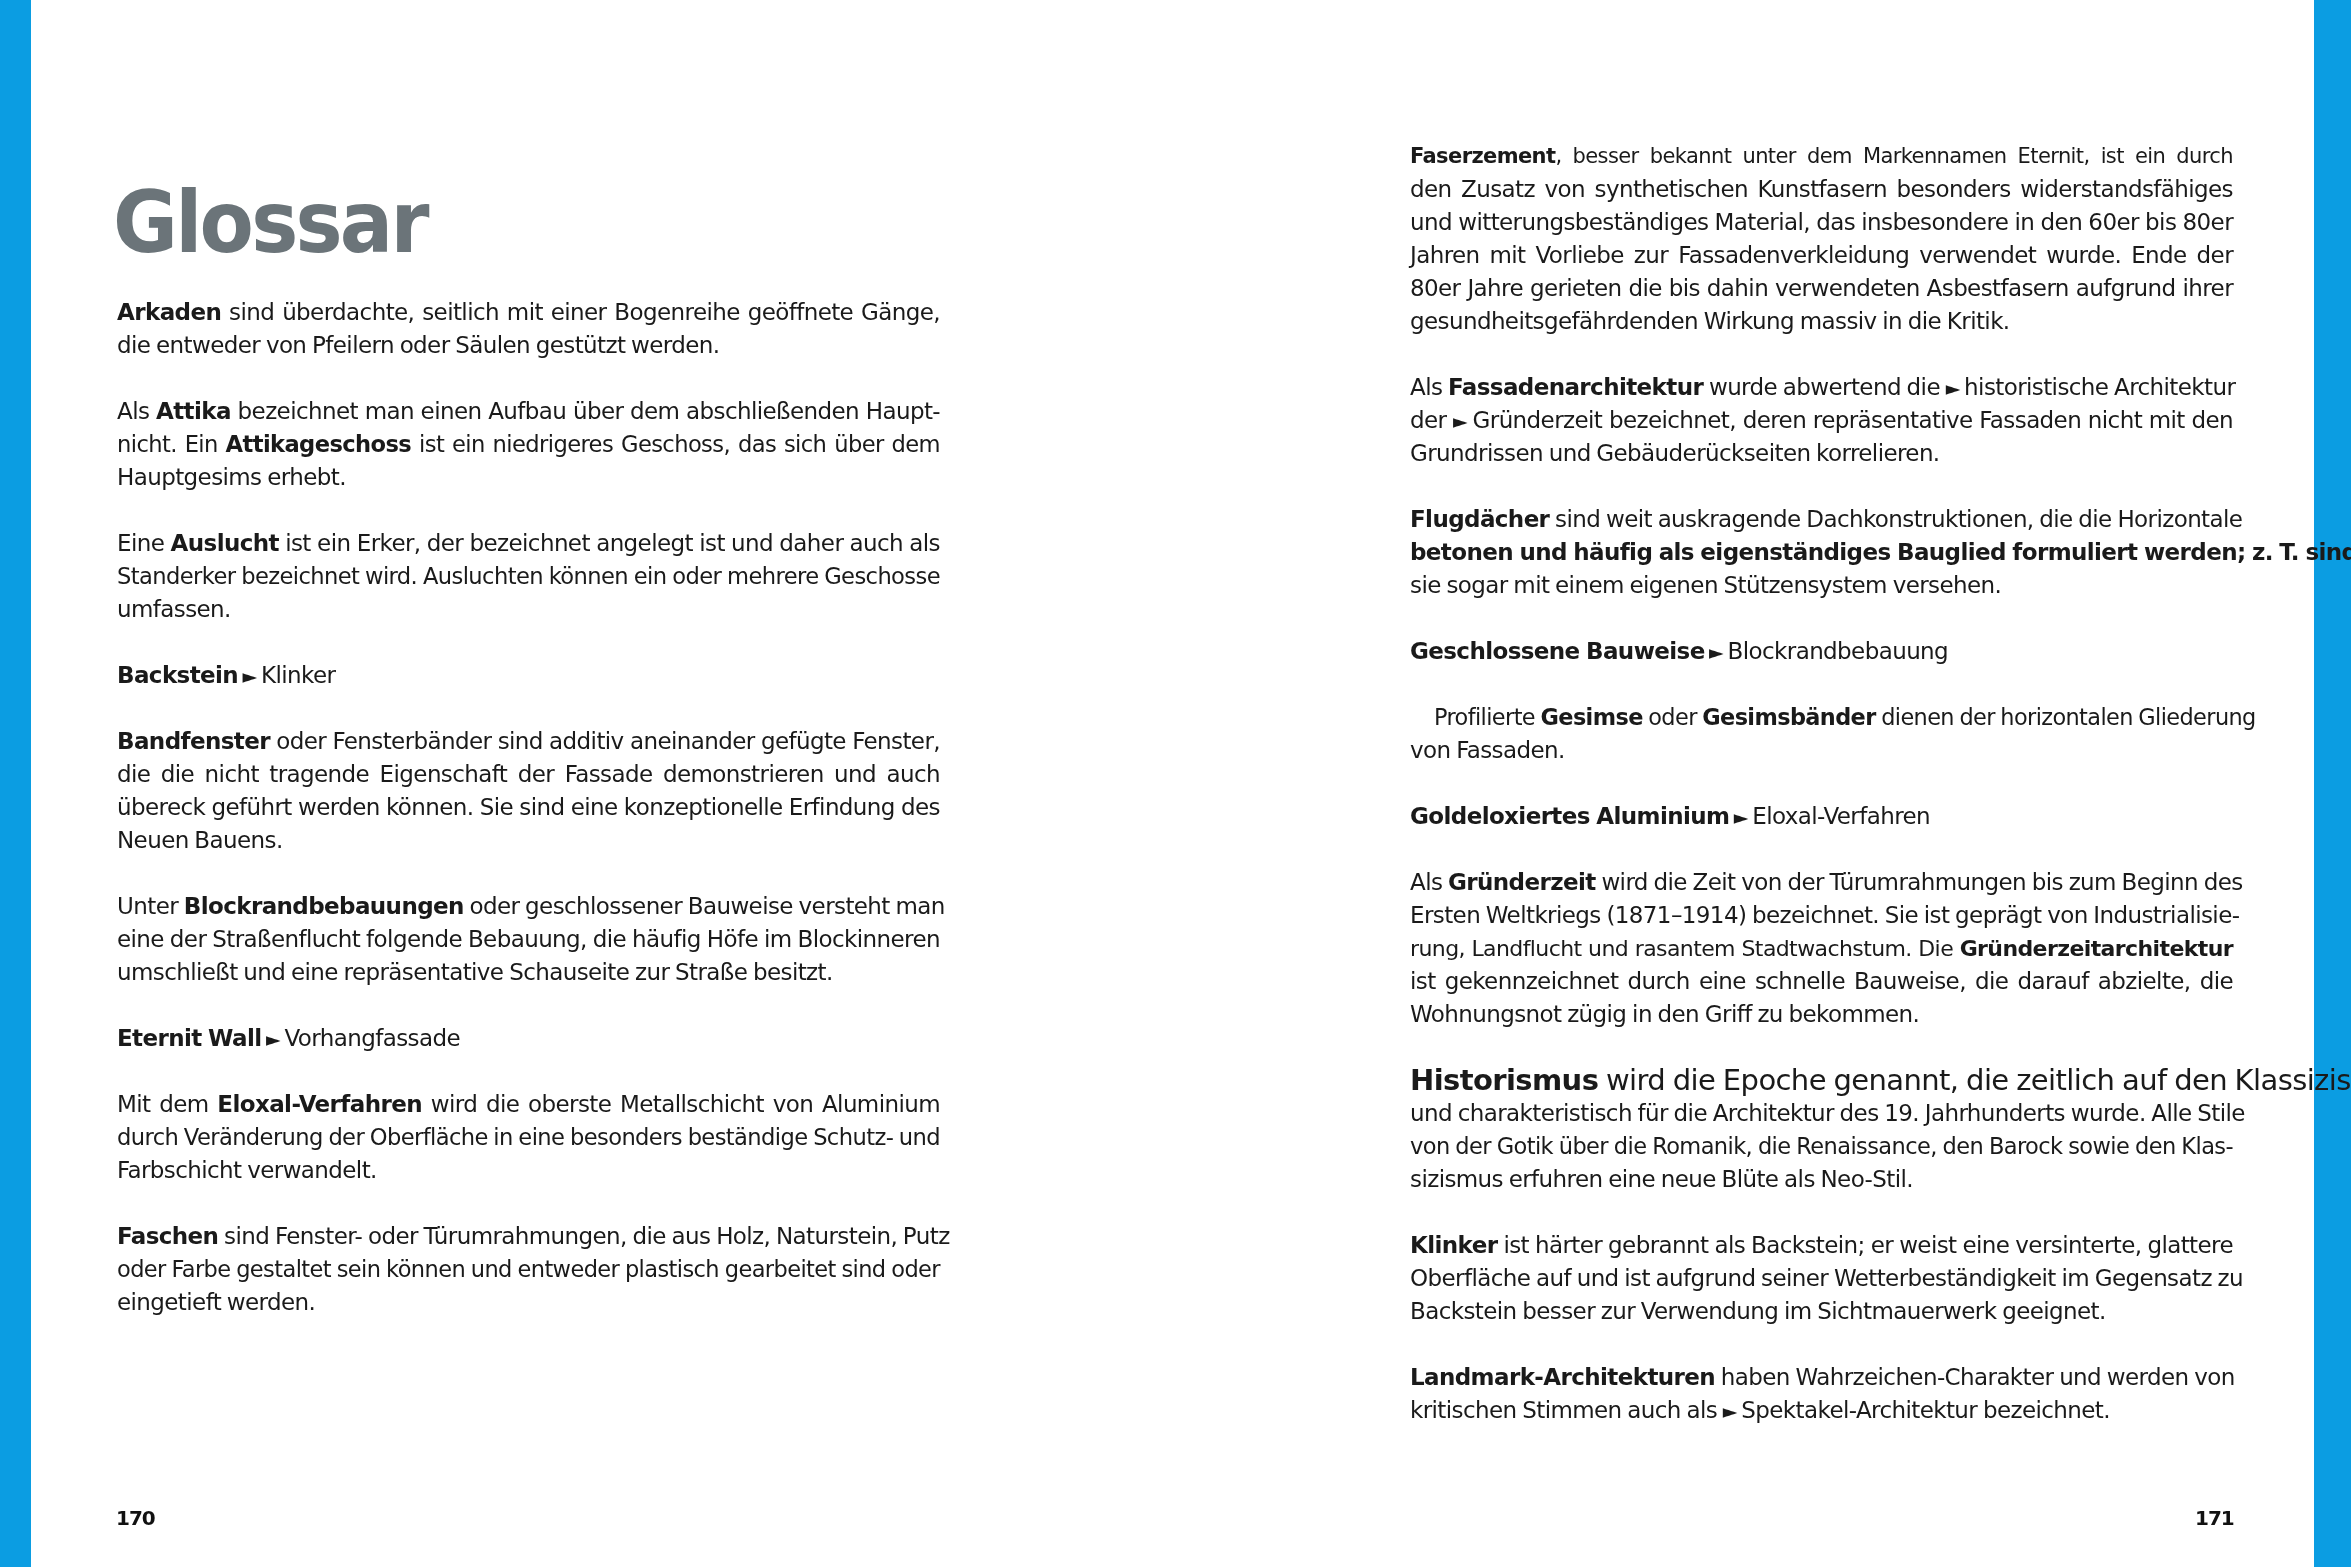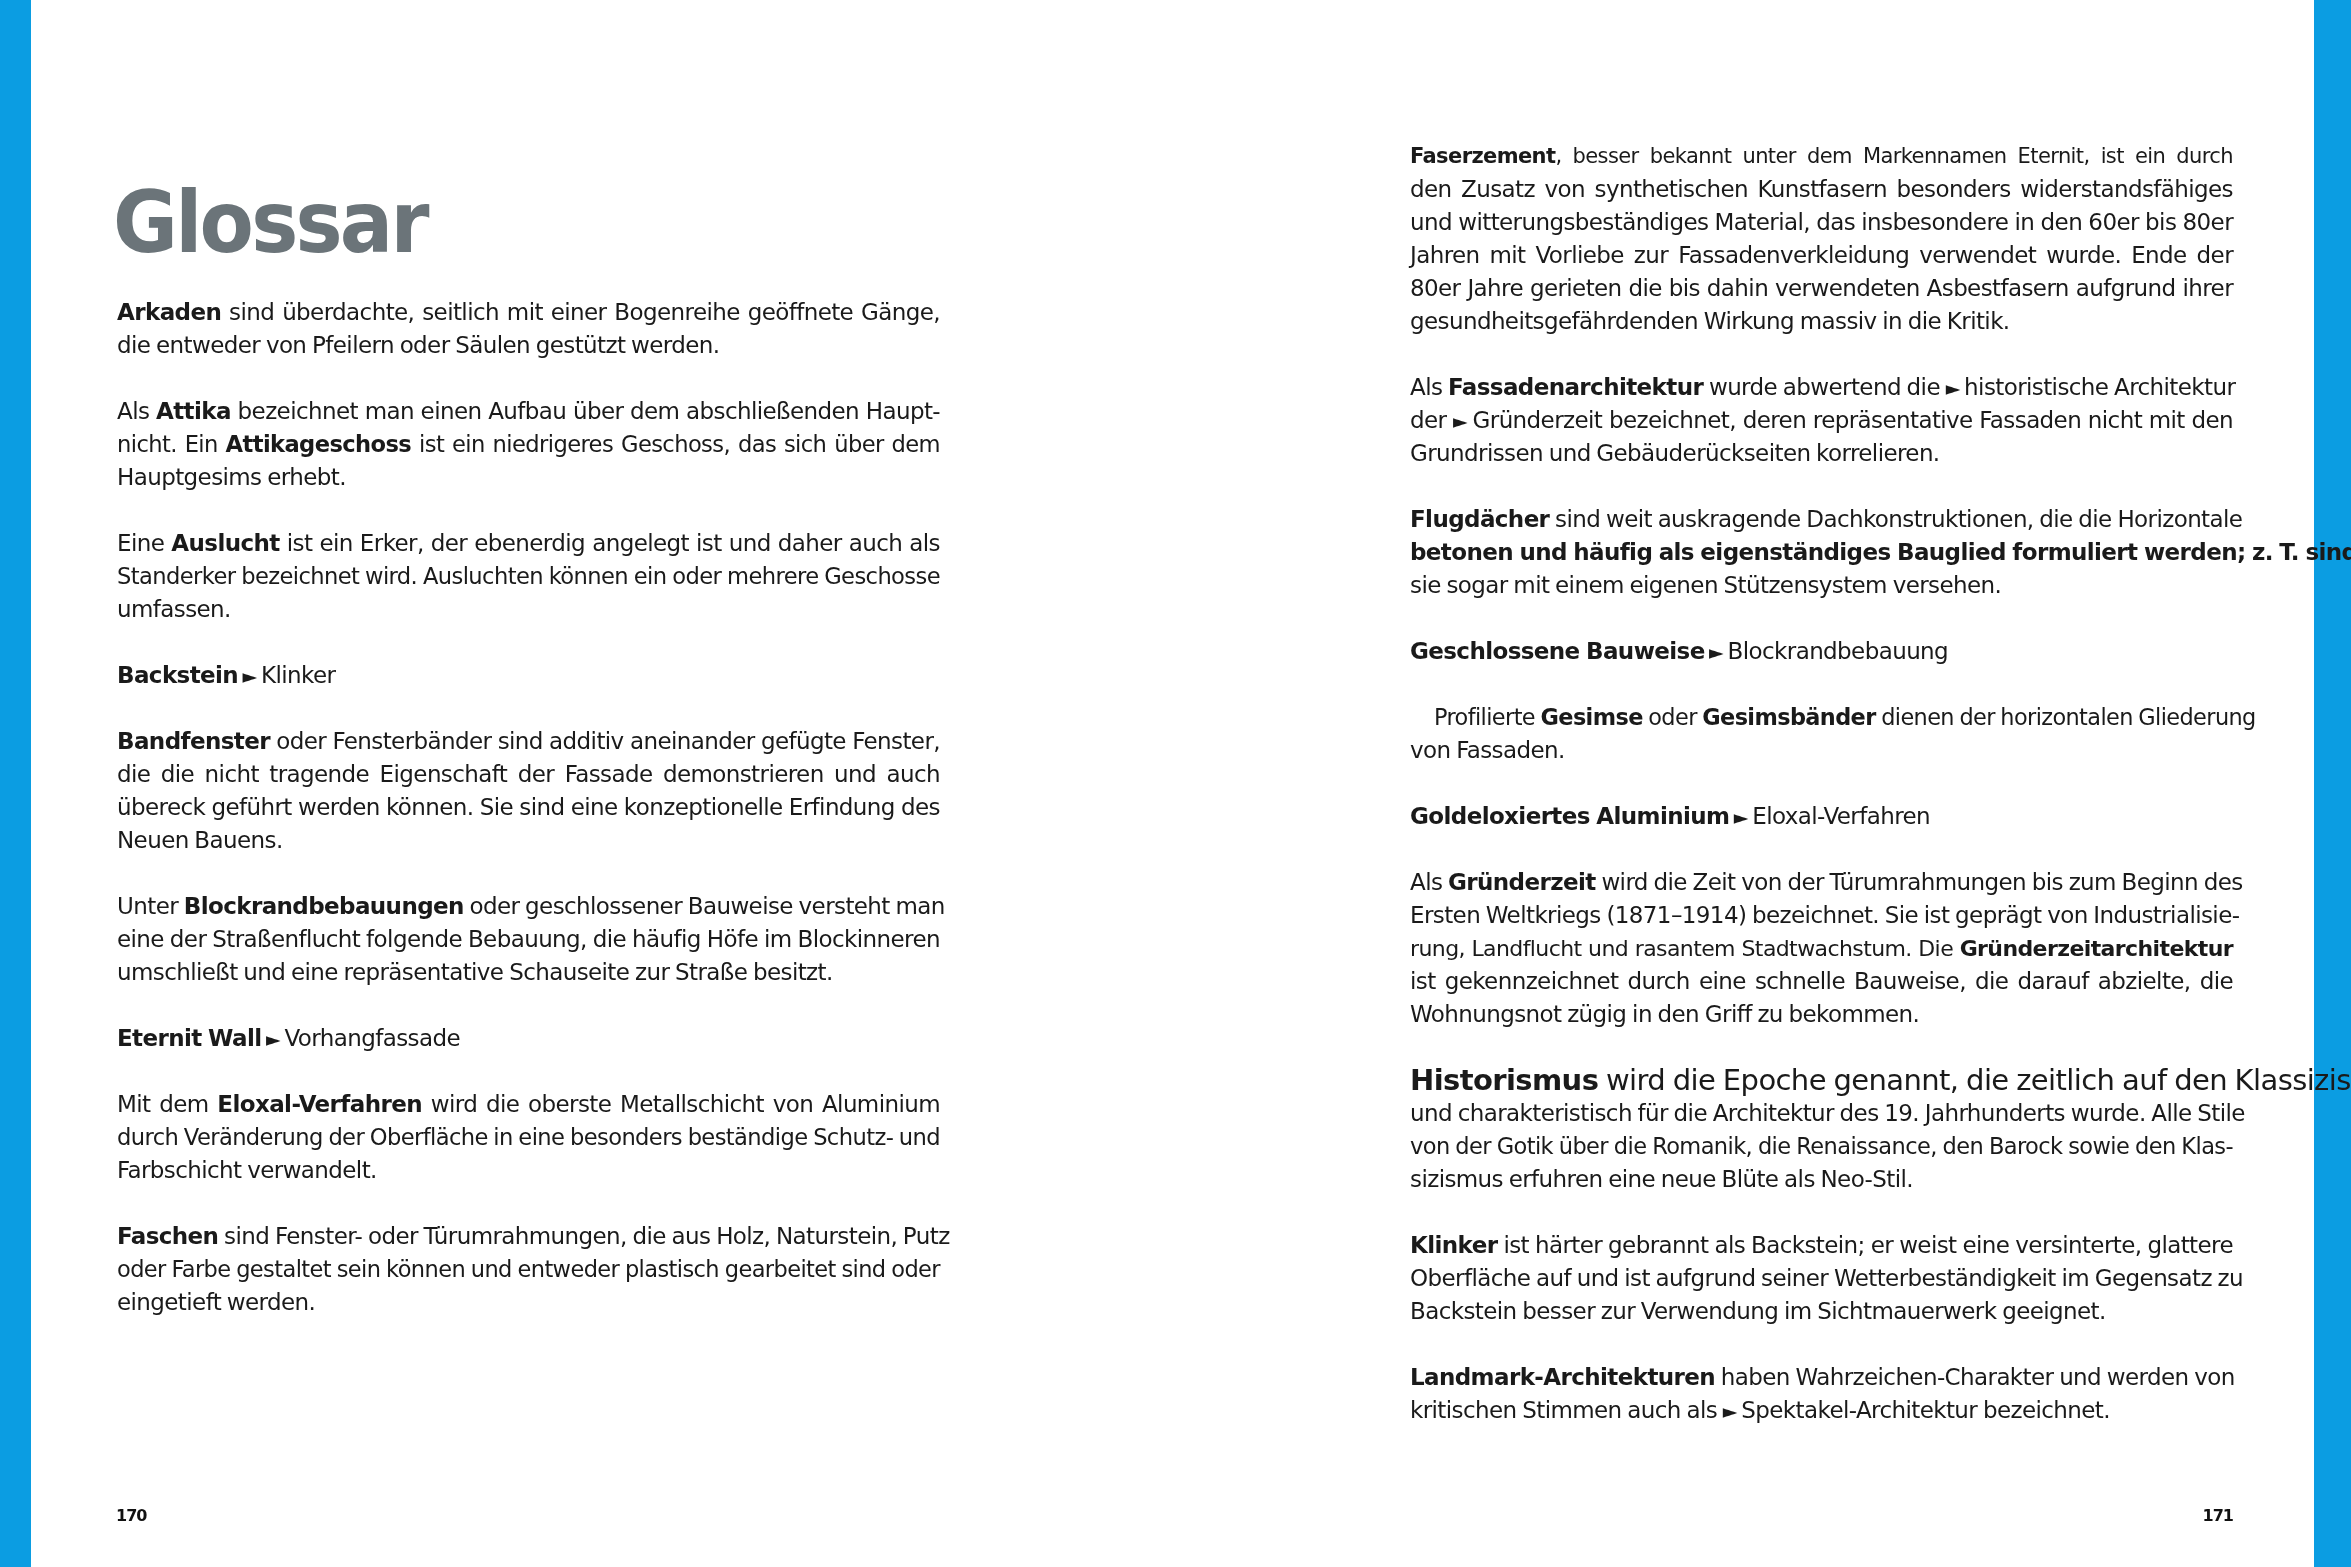--- a/index.html
+++ b/index.html
@@ -24,21 +24,21 @@
   .para { margin: 0 0 33px 0; }
   .line {
     height: 33px; line-height: 33px; font-size: 23px;
     white-space: nowrap; text-align: justify; text-align-last: justify;
     letter-spacing: -0.6px; word-spacing: -1px;
   }
   .line.last { text-align-last: left; }
   .b { font-weight: bold; }
   .arrow { font-size: 19px; }
   .pagenum {
-    position: absolute; top: 1506px; font-size: 16px; font-weight: bold; color: #111;
+    position: absolute; top: 1506px; font-size: 20px; font-weight: bold; color: #111;
     letter-spacing: -1px;
   }
   .pn-left { left: 116px; }
   .pn-right { left: 2195px; width: 38px; text-align: right; }
 </style>
 </head>
 <body>
 
 <div class="edge edge-left"></div>
 <div class="edge edge-right"></div>
@@ -49,21 +49,21 @@
     <div class="para">
       <div class="line"><span class="b">Arkaden</span><span> sind überdachte, seitlich mit einer Bogenreihe geöffnete Gänge,</span></div>
       <div class="line last"><span>die entweder von Pfeilern oder Säulen gestützt werden.</span></div>
     </div>
     <div class="para">
       <div class="line"><span>Als </span><span class="b">Attika</span><span> bezeichnet man einen Aufbau über dem abschließenden Haupt-</span></div>
       <div class="line" style="font-size: 22.6px;"><span>nicht. Ein </span><span class="b">Attikageschoss</span><span> ist ein niedrigeres Geschoss, das sich über dem</span></div>
       <div class="line last"><span>Hauptgesims erhebt.</span></div>
     </div>
     <div class="para">
-      <div class="line"><span>Eine </span><span class="b">Auslucht</span><span> ist ein Erker, der ebenerdig angelegt ist und daher auch als</span></div>
+      <div class="line"><span>Eine </span><span class="b">Auslucht</span><span> ist ein Erker, der bezeichnet angelegt ist und daher auch als</span></div>
       <div class="line" style="font-size: 22.6px;"><span>Standerker bezeichnet wird. Ausluchten können ein oder mehrere Geschosse</span></div>
       <div class="line last"><span>umfassen.</span></div>
     </div>
     <div class="para">
       <div class="line last"><span class="b">Backstein</span><span class="arrow"> ► </span><span>Klinker</span></div>
     </div>
     <div class="para">
       <div class="line"><span class="b">Bandfenster</span><span> oder Fensterbänder sind additiv aneinander gefügte Fenster,</span></div>
       <div class="line"><span>die die nicht tragende Eigenschaft der Fassade demonstrieren und auch</span></div>
       <div class="line"><span>übereck geführt werden können. Sie sind eine konzeptionelle Erfindung des</span></div>

